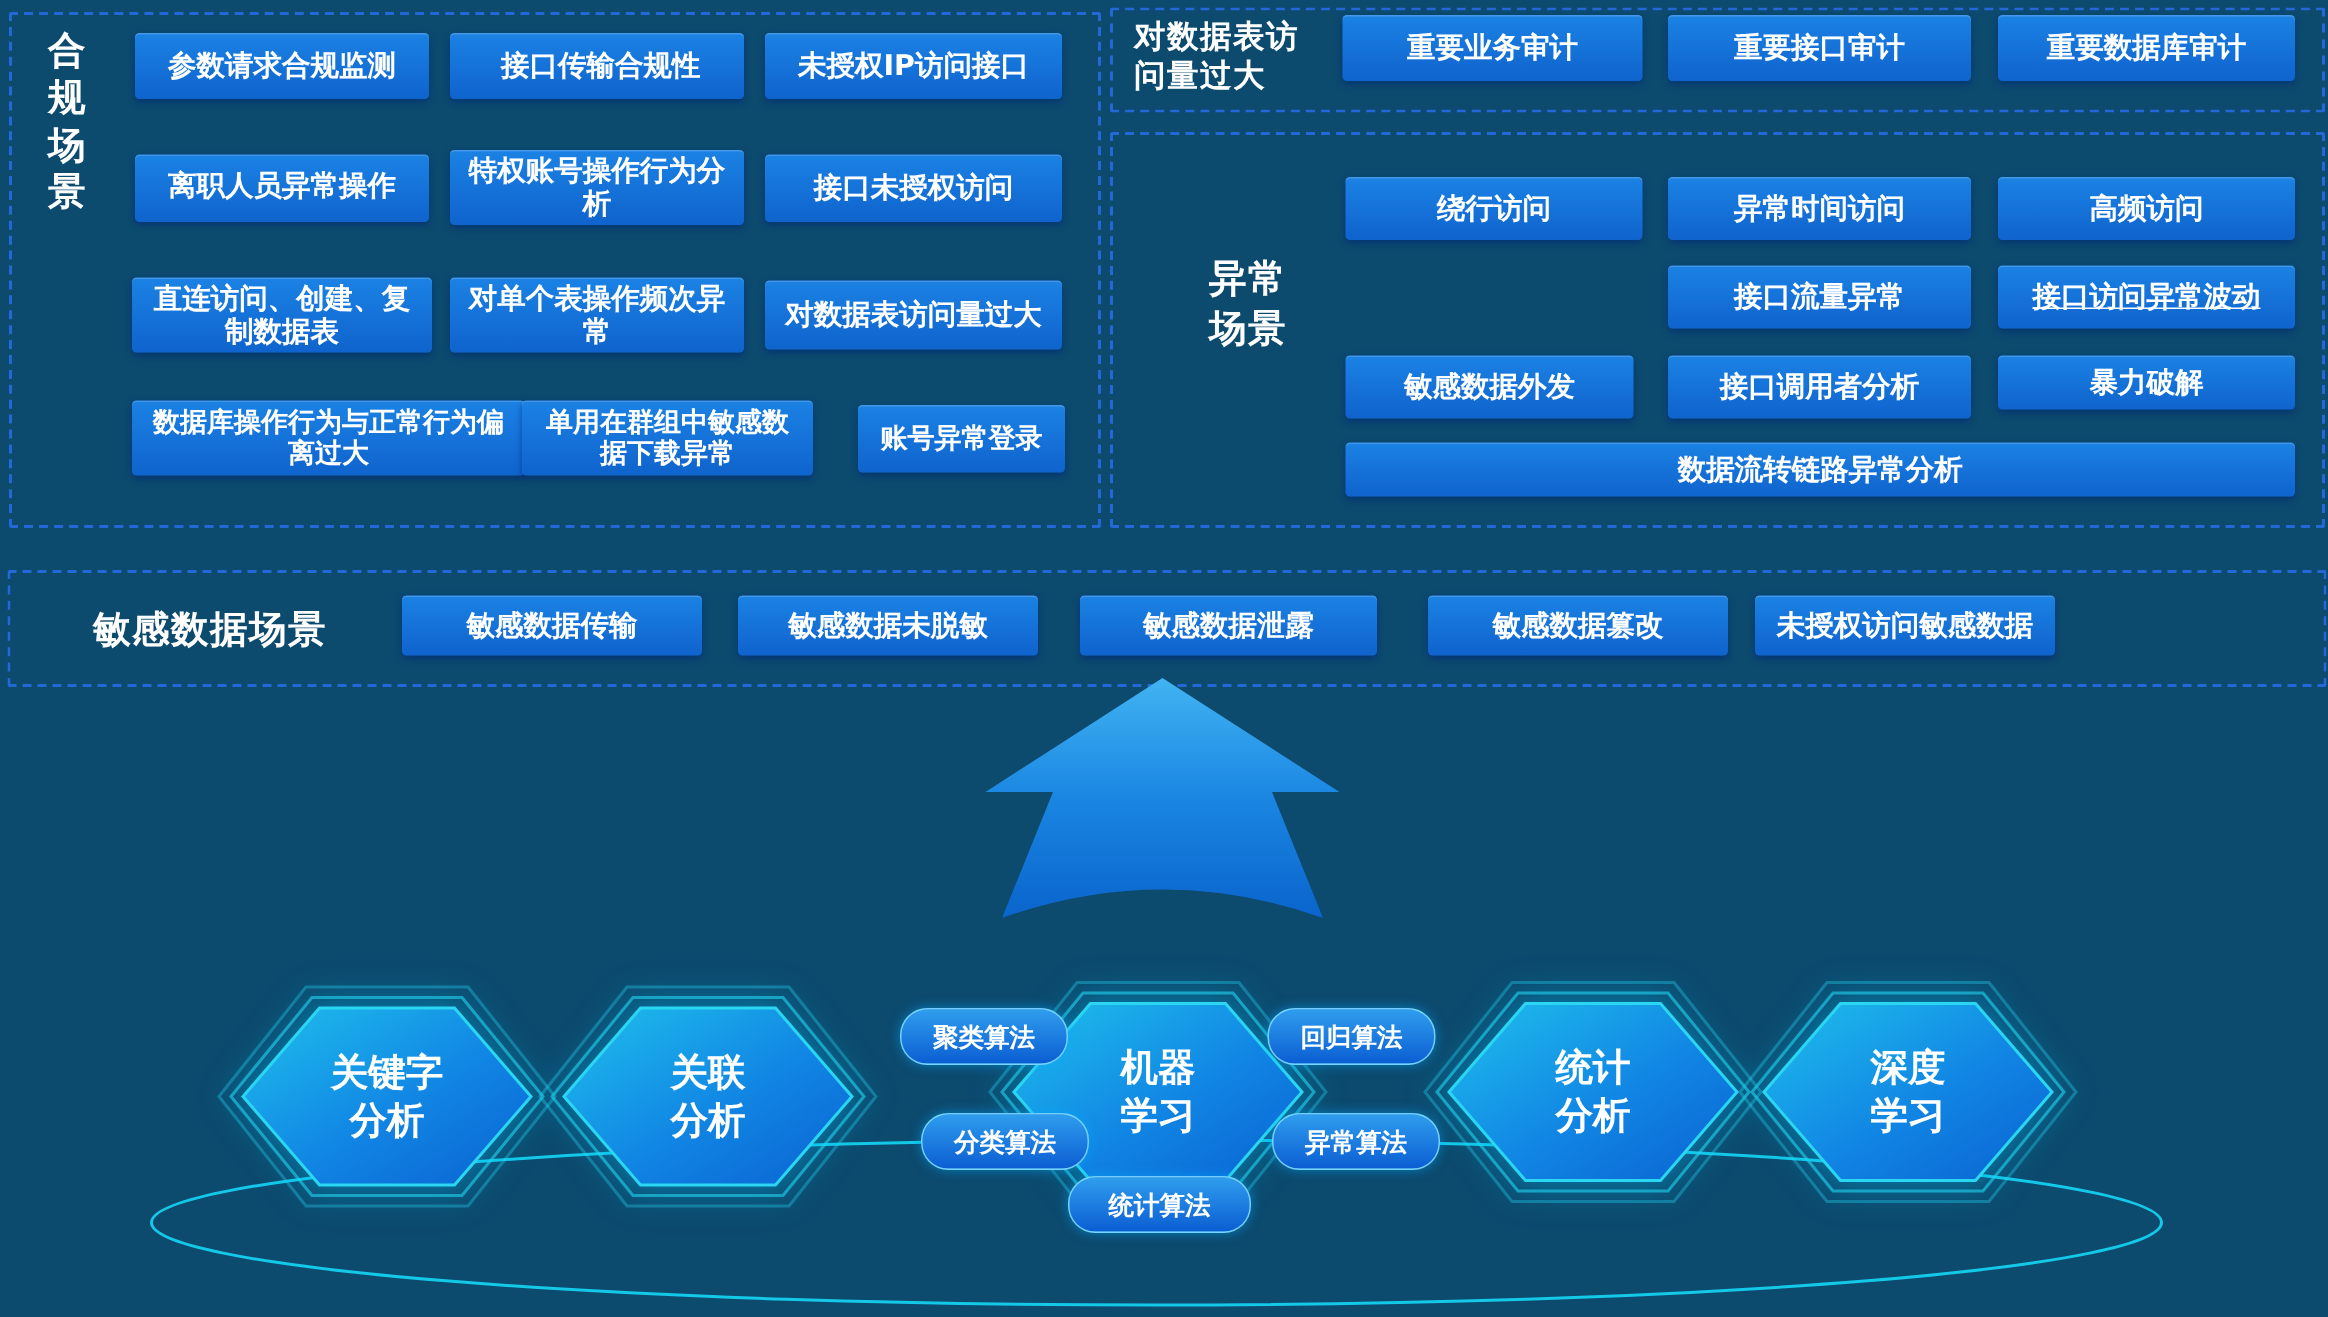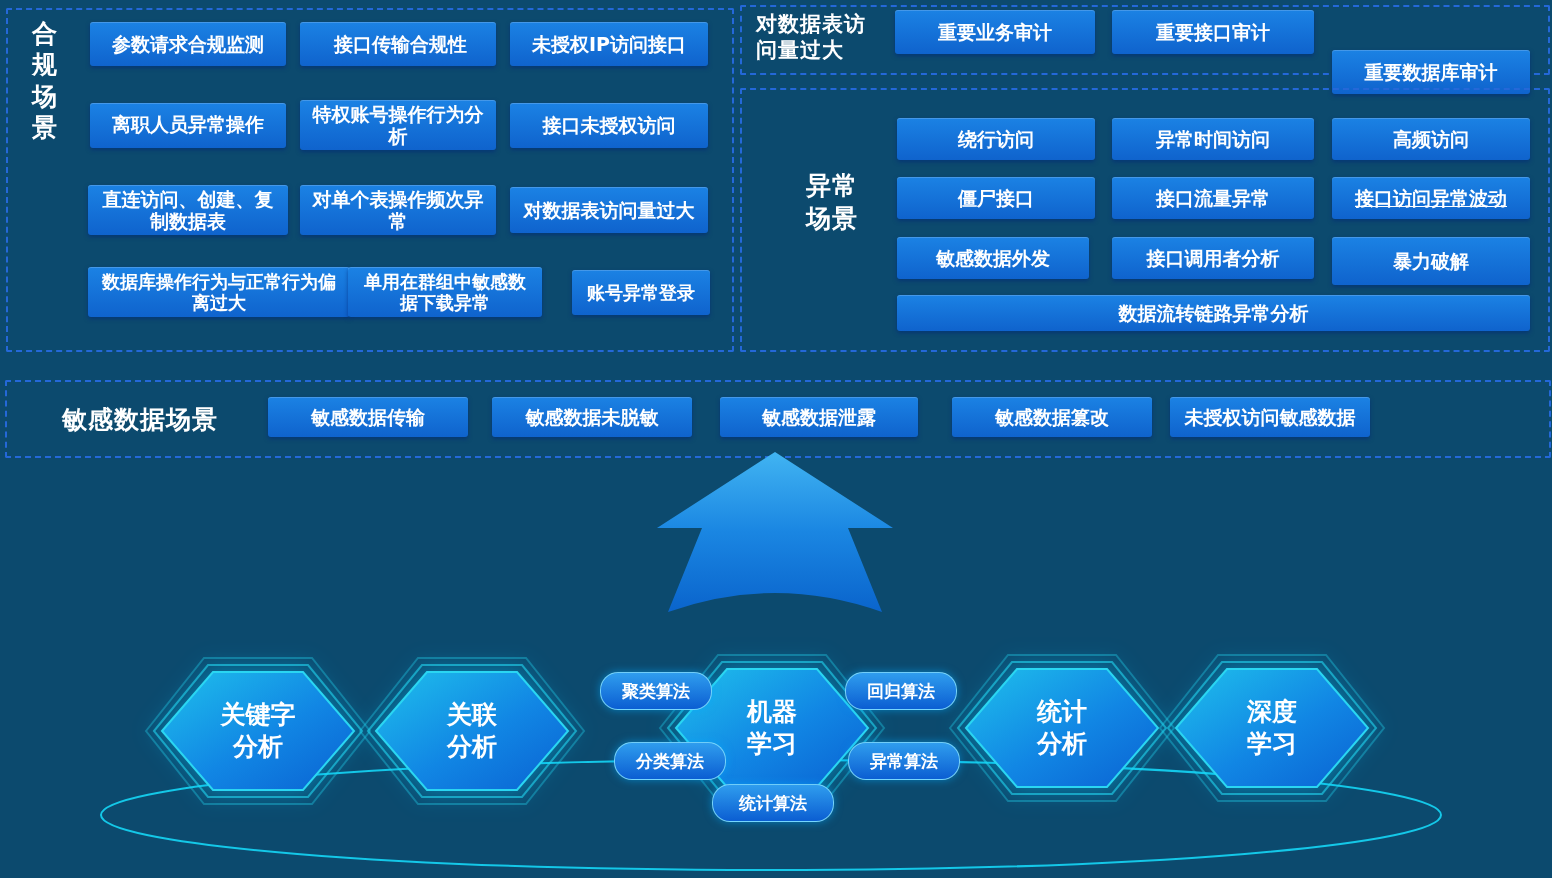--- a/index.html
+++ b/index.html
@@ -43,36 +43,35 @@
   <div class="btn" style="left:510px;top:187px;width:198px;height:46px;">对数据表访问量过大</div>
 
   <div class="btn" style="left:88px;top:267px;width:262px;height:50px;font-size:18px;">数据库操作行为与正常行为偏离过大</div>
   <div class="btn" style="left:348px;top:267px;width:194px;height:50px;font-size:18px;">单用在群组中敏感数据下载异常</div>
   <div class="btn" style="left:572px;top:270px;width:138px;height:45px;font-size:18px;">账号异常登录</div>
 
   <div class="dashed-box" style="left:740px;top:5px;width:806px;height:66px;"></div>
   <div class="section-title" style="left:756px;top:11px;width:122px;font-size:21px;line-height:1.25;">对数据表访问量过大</div>
   <div class="btn" style="left:895px;top:10px;width:200px;height:44px;">重要业务审计</div>
   <div class="btn" style="left:1112px;top:10px;width:202px;height:44px;">重要接口审计</div>
-  <div class="btn" style="left:1332px;top:10px;width:198px;height:44px;margin-top:40px;">重要数据库审计</div>
+  <div class="btn" style="left:1332px;top:10px;width:198px;height:44px;">重要数据库审计</div>
 
   <div class="dashed-box" style="left:740px;top:88px;width:806px;height:260px;"></div>
   <div class="section-title" style="left:806px;top:170px;width:54px;font-size:25px;line-height:1.3;">异常场景</div>
 
   <div class="btn" style="left:897px;top:118px;width:198px;height:42px;">绕行访问</div>
   <div class="btn" style="left:1112px;top:118px;width:202px;height:42px;">异常时间访问</div>
   <div class="btn" style="left:1332px;top:118px;width:198px;height:42px;">高频访问</div>
 
-  <div class="btn" style="left:897px;top:177px;width:198px;height:42px;">僵尸接口</div>
   <div class="btn" style="left:1112px;top:177px;width:202px;height:42px;">接口流量异常</div>
   <div class="btn" style="left:1332px;top:177px;width:198px;height:42px;text-decoration:underline;">接口访问异常波动</div>
 
   <div class="btn" style="left:897px;top:237px;width:192px;height:42px;">敏感数据外发</div>
   <div class="btn" style="left:1112px;top:237px;width:202px;height:42px;">接口调用者分析</div>
-  <div class="btn" style="left:1332px;top:237px;width:198px;height:48px;">暴力破解</div>
+  <div class="btn" style="left:1332px;top:237px;width:198px;height:36px;">暴力破解</div>
 
   <div class="btn" style="left:897px;top:295px;width:633px;height:36px;">数据流转链路异常分析</div>
 
   <div class="dashed-box" style="left:5px;top:380px;width:1542px;height:74px;"></div>
   <div class="section-title" style="left:62px;top:403px;font-size:25px;">敏感数据场景</div>
   <div class="btn" style="left:268px;top:397px;width:200px;height:40px;">敏感数据传输</div>
   <div class="btn" style="left:492px;top:397px;width:200px;height:40px;text-align:center;">敏感数据未脱敏</div>
   <div class="btn" style="left:720px;top:397px;width:198px;height:40px;">敏感数据泄露</div>
   <div class="btn" style="left:952px;top:397px;width:200px;height:40px;">敏感数据篡改</div>
   <div class="btn" style="left:1170px;top:397px;width:200px;height:40px;">未授权访问敏感数据</div>

